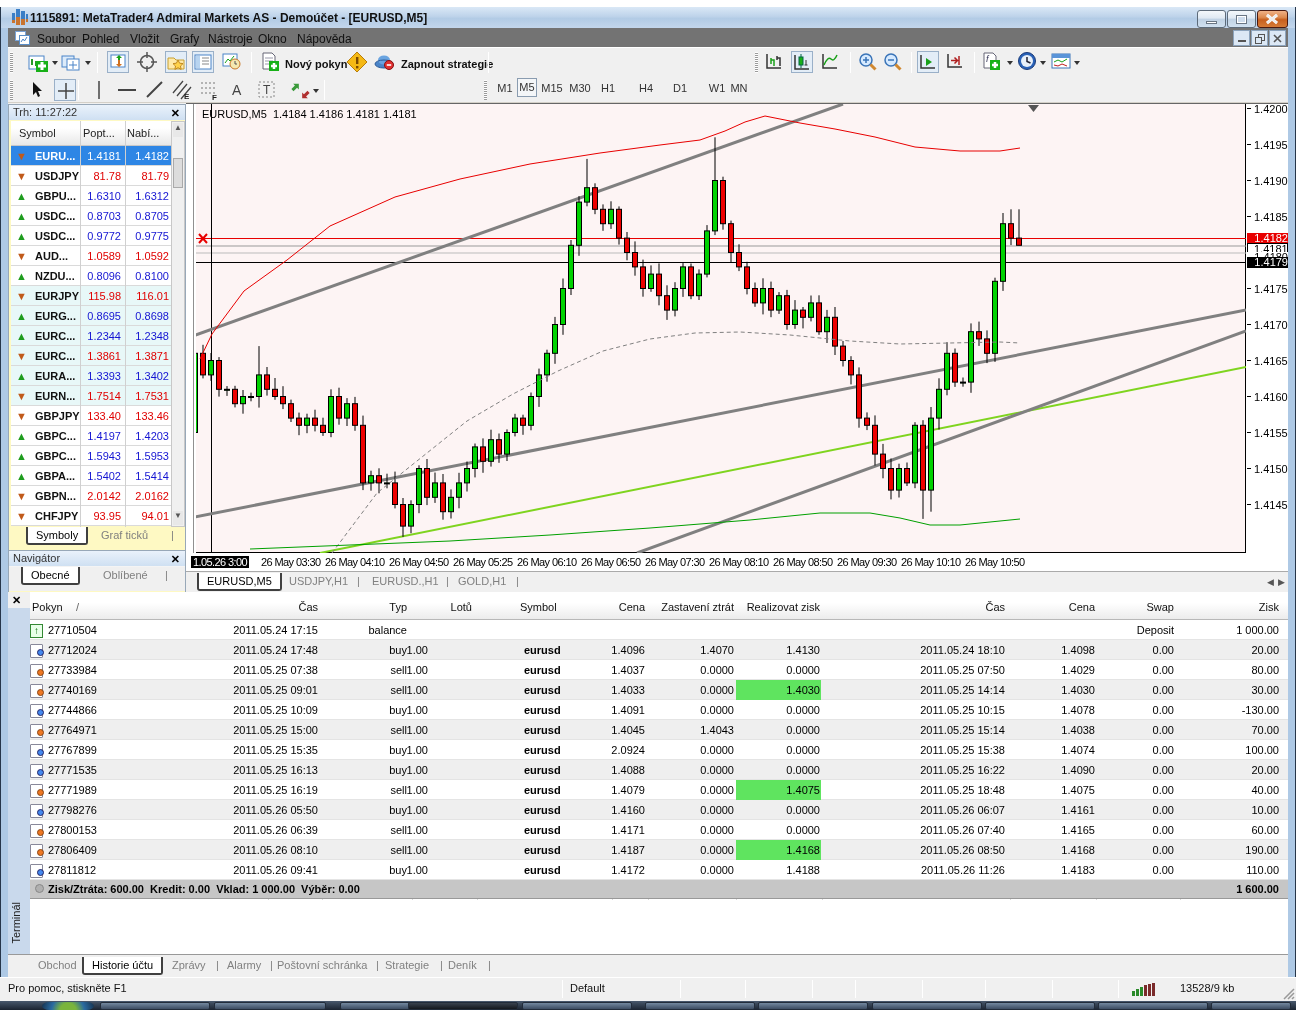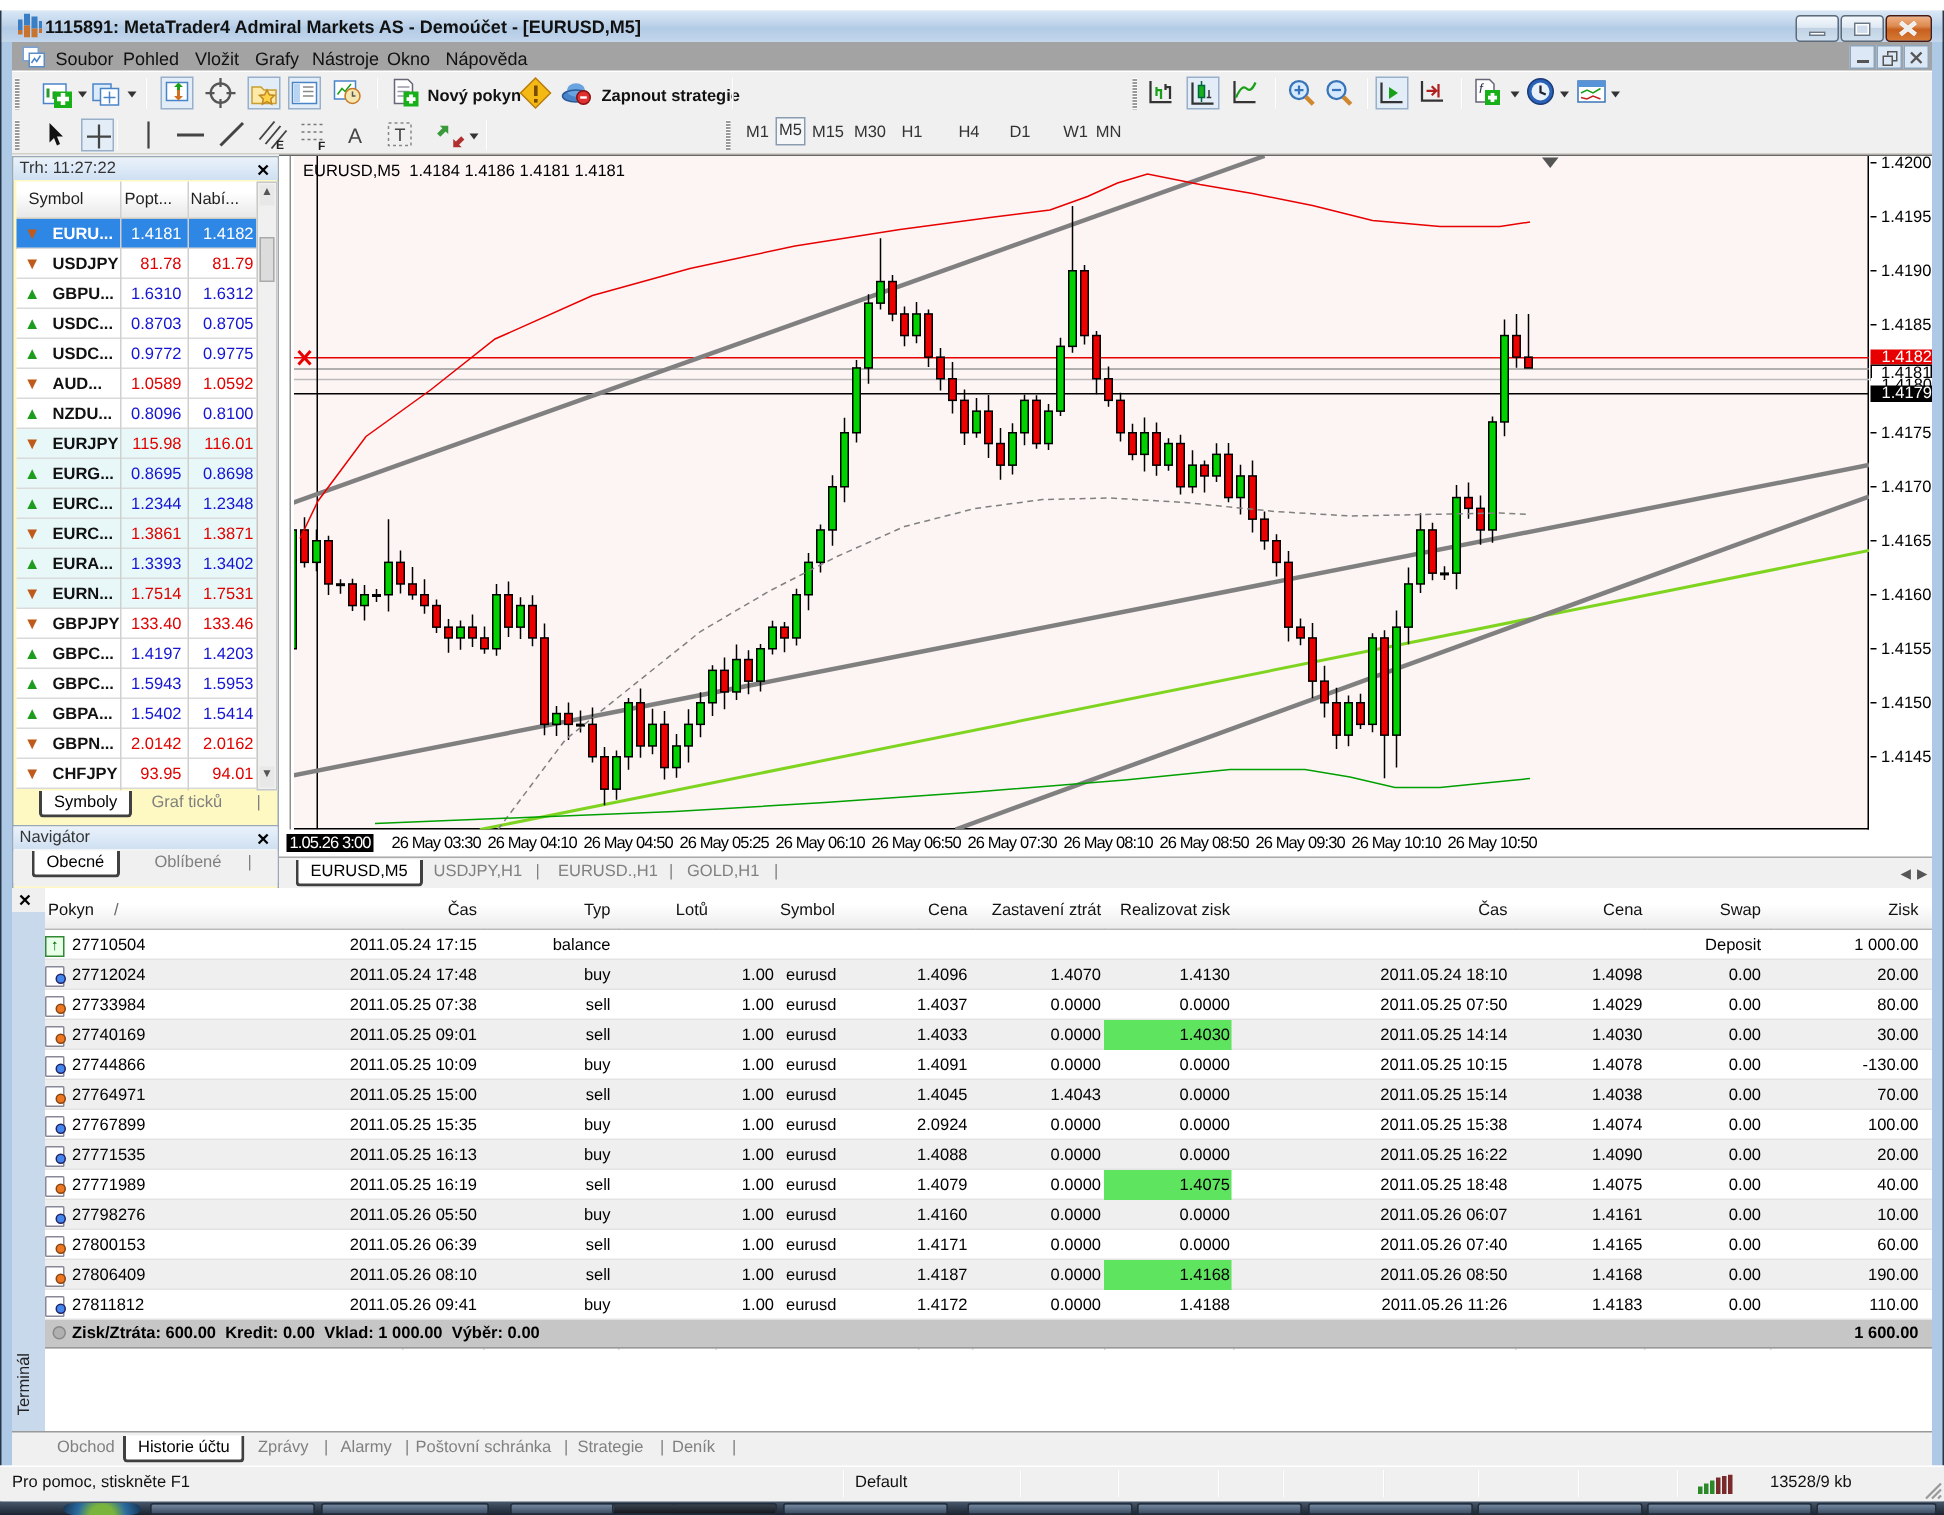--- a/index.html
+++ b/index.html
@@ -8,21 +8,21 @@
 #titlebar { left:0; top:7px; width:1296px; height:21px; background:linear-gradient(#dae8f6,#bed3ea 45%,#b2cbe5 55%,#c3d6ec); border-left:1px solid #26364a; border-right:1px solid #26364a; }
 #title { left:30px; top:11px; font-size:12px; font-weight:bold; color:#111; }
 #brdL { left:0; top:28px; width:8px; height:973px; background:#aec9e5; border-left:1px solid #26364a; }
 #brdR { left:1288px; top:28px; width:8px; height:973px; background:#aec9e5; border-right:1px solid #26364a; }
 .winbtn { top:10px; width:29px; height:18px; border:1px solid #5d6b7a; border-radius:3px; }
 #wmin { left:1197px; background:linear-gradient(#f4f8fb,#dfe9f3 45%,#c0d2e4 50%,#d0e0ef); }
 #wmax { left:1227px; background:linear-gradient(#f4f8fb,#dfe9f3 45%,#c0d2e4 50%,#d0e0ef); }
 #wclose { left:1257px; width:31px; background:linear-gradient(#f0b186,#dd8a4f 40%,#c75f1e 55%,#d67b36); border-color:#4a1a10; }
 .wmg { position:absolute; background:#fff; border:1px solid #6a7684; }
 
-#menubar { left:8px; top:28px; width:1280px; height:20px; background:#a3a3a3; border-bottom:1px solid #fff; }
+#menubar { left:8px; top:28px; width:1280px; height:20px; background:#737373; border-bottom:1px solid #fff; }
 .mitem { position:absolute; top:4px; font-size:12px; color:#111; }
 .cbtn { top:2px; width:17px; height:16px; background:#dce8f5; border:1px solid #8da4bd; color:#444; font-size:10px; text-align:center; line-height:14px; position:absolute; }
 
 #tb1 { left:8px; top:48px; width:1280px; height:29px; background:#F0F0F0; }
 #tb2 { left:8px; top:77px; width:1280px; height:26px; background:#F0F0F0; border-bottom:1px solid #d4d0c8; }
 .grip { position:absolute; width:3px; background:repeating-linear-gradient(#fff 0 1px,#9a9a9a 1px 2px); }
 .tbtn { position:absolute; width:22px; height:22px; }
 .pressed { border:1px solid #9ab0c8; background:#e3edf7; }
 .tsep { position:absolute; width:1px; background:#c8c8c8; border-right:1px solid #fff; }
 .caret { position:absolute; width:0; height:0; border-left:3.5px solid transparent; border-right:3.5px solid transparent; border-top:4px solid #333; }
@@ -66,22 +66,22 @@
 #ctabs { left:0px; top:467px; width:1102px; height:20px; background:#f0f0f0; border-top:1px solid #aaa; font-size:11px; }
 
 #terminal { left:8px; top:592px; width:1280px; height:385px; background:#fff; }
 #tstrip { left:0; top:0; width:22px; height:362px; background:#c9d9ec; }
 #ttable { left:22px; top:0; width:1258px; height:362px; }
 #thead { left:0; top:0; width:1258px; height:28px; background:linear-gradient(#fff 40%,#ececec); border-bottom:1px solid #b8b8b8; font-size:11px; }
 .th { position:absolute; top:9px; color:#111; }
 .trow { position:relative; height:20px; background:#fff; font-size:11px; border-bottom:1px solid #e4e4e4; }
 .trow.alt { background:#efefef; }
 .trow span { position:absolute; top:4px; }
-.c0 { left:18px; } .c1 { right:970px; } .c2 { right:881px; } .c3 { right:772px;margin-left:20px; }
-.c4 { left:494px; } .c5 { right:643px; } .c6 { right:554px; }
+.c0 { left:18px; } .c1 { right:970px; } .c2 { right:881px; } .c3 { right:860px;margin-left:20px; }
+.c4 { left:494px;font-weight:bold; } .c5 { right:643px; } .c6 { right:554px; }
 .c7 { right:468px; } .c8 { right:283px; } .c9 { right:193px; } .c10 { right:114px; } .c11 { right:9px; }
 .c7.green { background:#5fe45f; right:467px; top:0 !important; height:20px; width:85px; text-align:right; padding:4px 1px 0 0; }
 .ic { position:absolute; left:0px; top:3px; width:13px; height:14px; }
 .icdoc { background:#fff; border:1px solid #889; border-radius:1px; }
 .ball { position:absolute; right:-2px; bottom:-2px; width:7px; height:7px; border-radius:50%; }
 .bb { background:#4488ee; border:1px solid #226; }
 .bs { background:#ee7722; border:1px solid #841; }
 .icbal { background:#e8ffe8; border:1px solid #383; color:#060; font-size:10px; text-align:center; line-height:12px; }
 #tsum { position:relative; height:19px; background:#c6c6c6; font-size:11px; font-weight:bold; border-bottom:1px solid #999; }
 #ttabs { left:0; top:362px; width:1280px; height:23px; background:#f0f0f0; border-top:1px solid #999; font-size:11px; }

